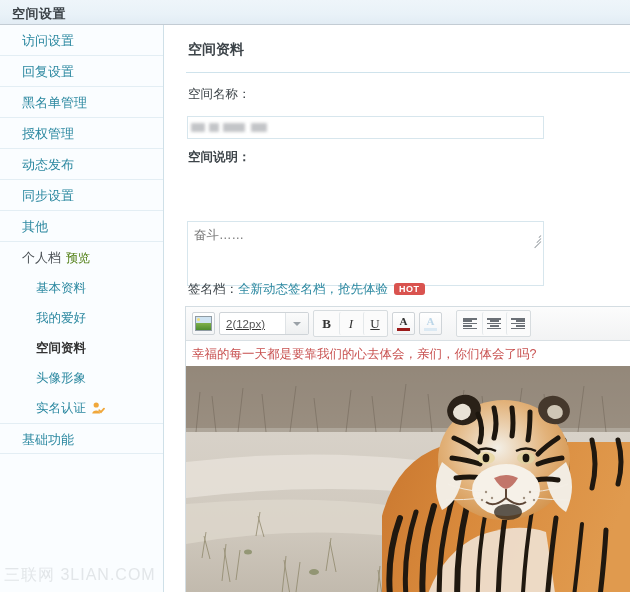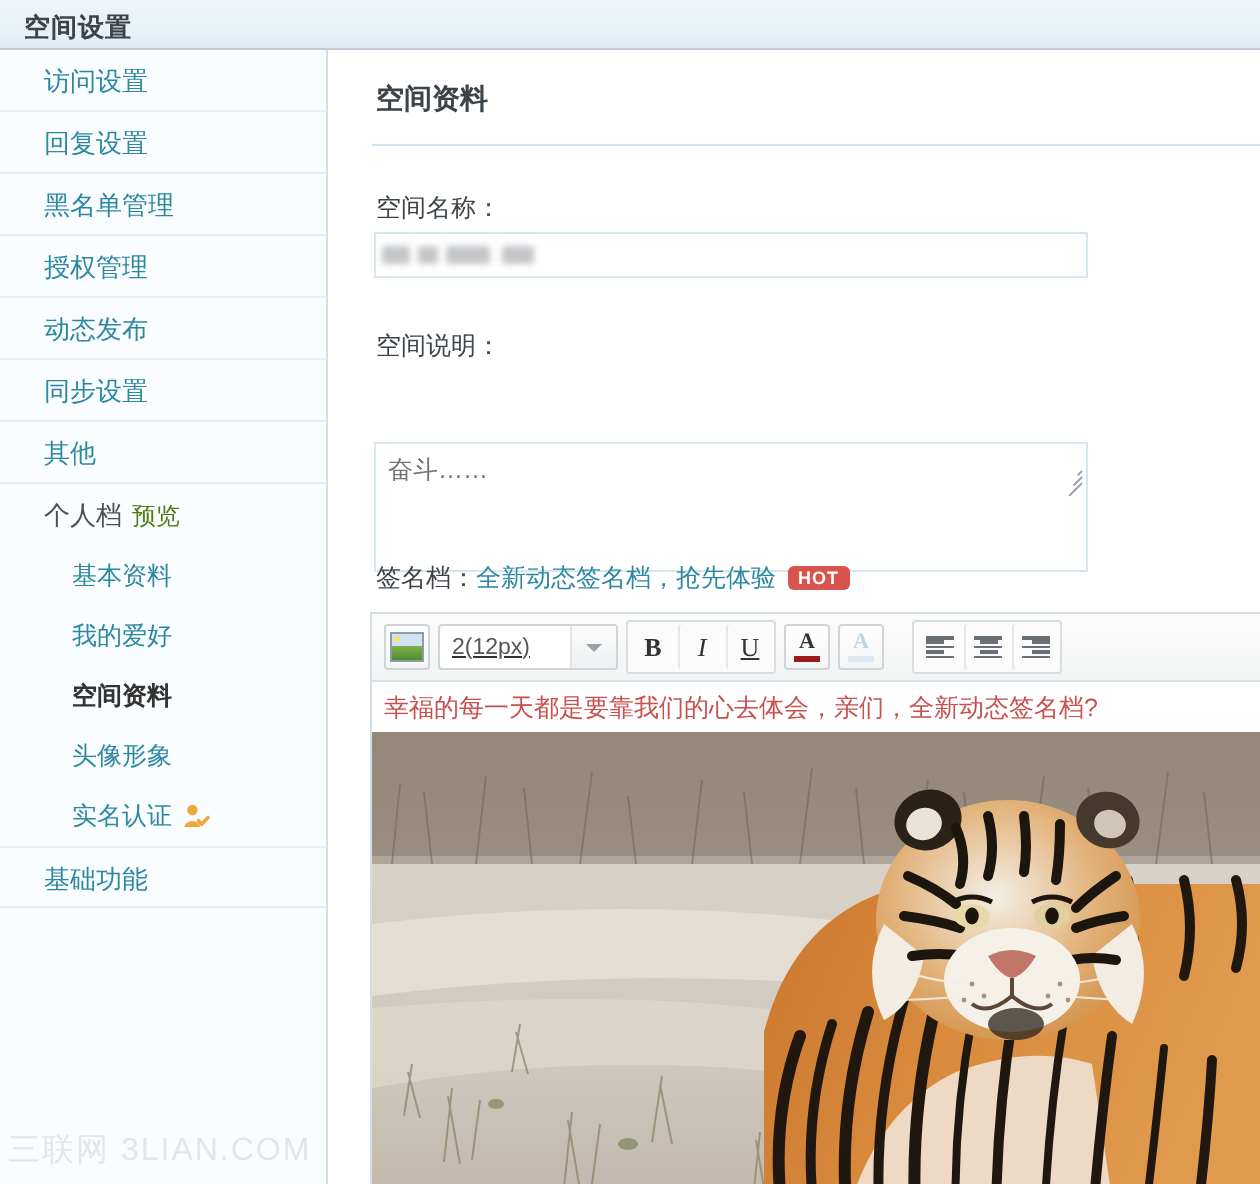--- a/index.html
+++ b/index.html
@@ -122,22 +122,22 @@
     width: 444px;
     height: 1px;
     background: #cfe3ec;
   }
 
   .field-label {
     position: absolute;
     font-size: 12.5px;
     color: #3d4449;
   }
-  .lbl-name  { left: 23px; top: 71px; }
-  .lbl-desc  { left: 23px; top: 140px; }
+  .lbl-name  { left: 23px; top: 61px; }
+  .lbl-desc  { left: 23px; top: 124px; font-weight: bold; }
 
   .name-input {
     position: absolute;
     left: 22px;
     top: 91px;
     width: 357px;
     height: 23px;
     box-sizing: border-box;
     background: #ffffff;
     border: 1px solid #d7e6ed;
@@ -540,21 +540,21 @@
                 <i></i>
                 <i></i>
                 <i></i>
                 <i></i>
             </span>
           </div>
         </div>
       </div>
 
       <div class="editor-body">
-        <div class="editor-text">幸福的每一天都是要靠我们的心去体会，亲们，全新动态签名档?</div>
+        <div class="editor-text">幸福的每一天都是要靠我们的心去体会，亲们，你们体会了吗?</div>
 
         <div class="editor-photo">
           <svg width="444" height="247" viewBox="0 0 444 247" preserveAspectRatio="none">
             <defs>
               <linearGradient id="sky" x1="0" y1="0" x2="0" y2="1">
                 <stop offset="0%" stop-color="#9c9083"></stop>
                 <stop offset="45%" stop-color="#b4a89b"></stop>
                 <stop offset="100%" stop-color="#c9c0b6"></stop>
               </linearGradient>
               <linearGradient id="ground" x1="0" y1="0" x2="0" y2="1">

